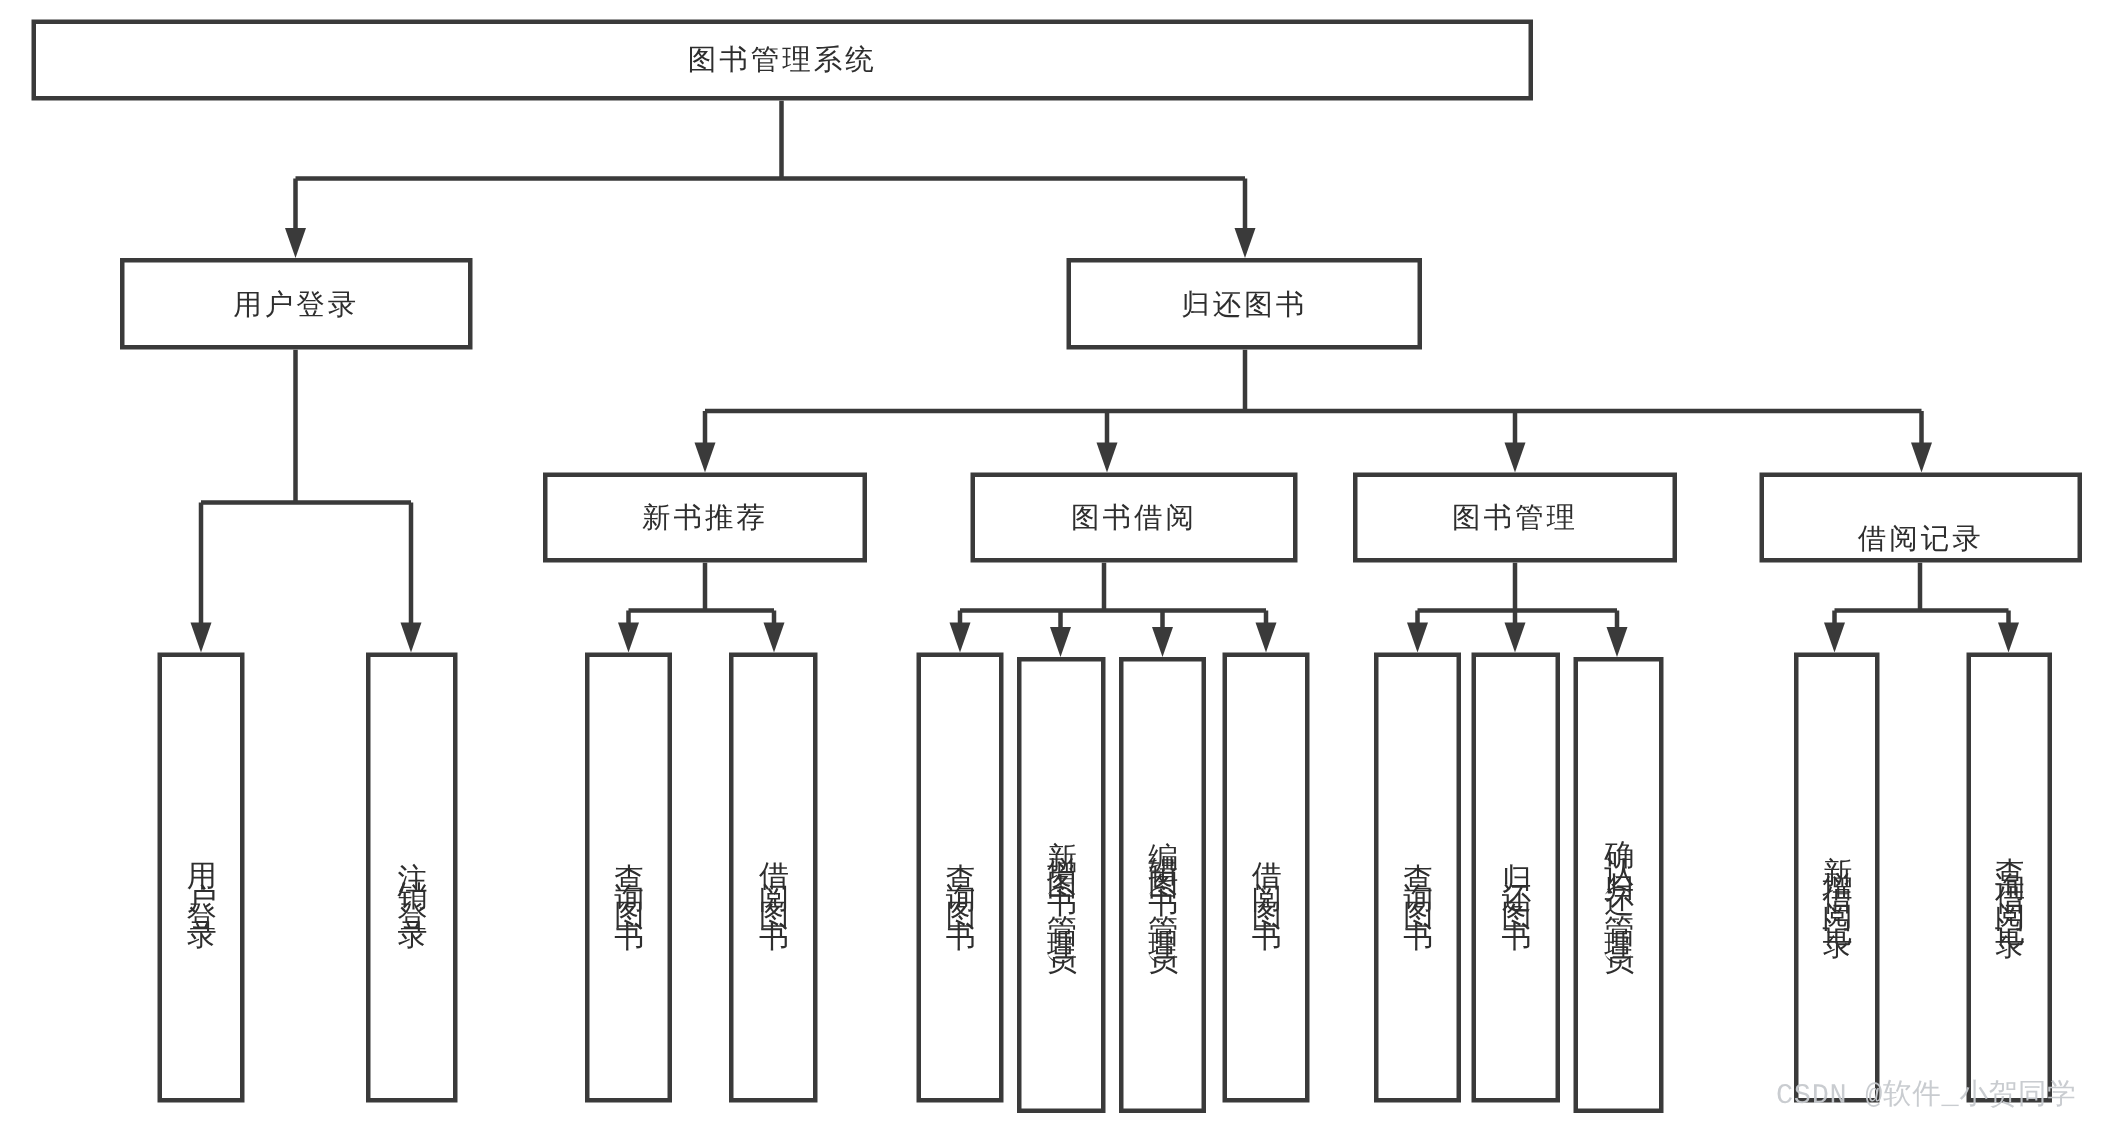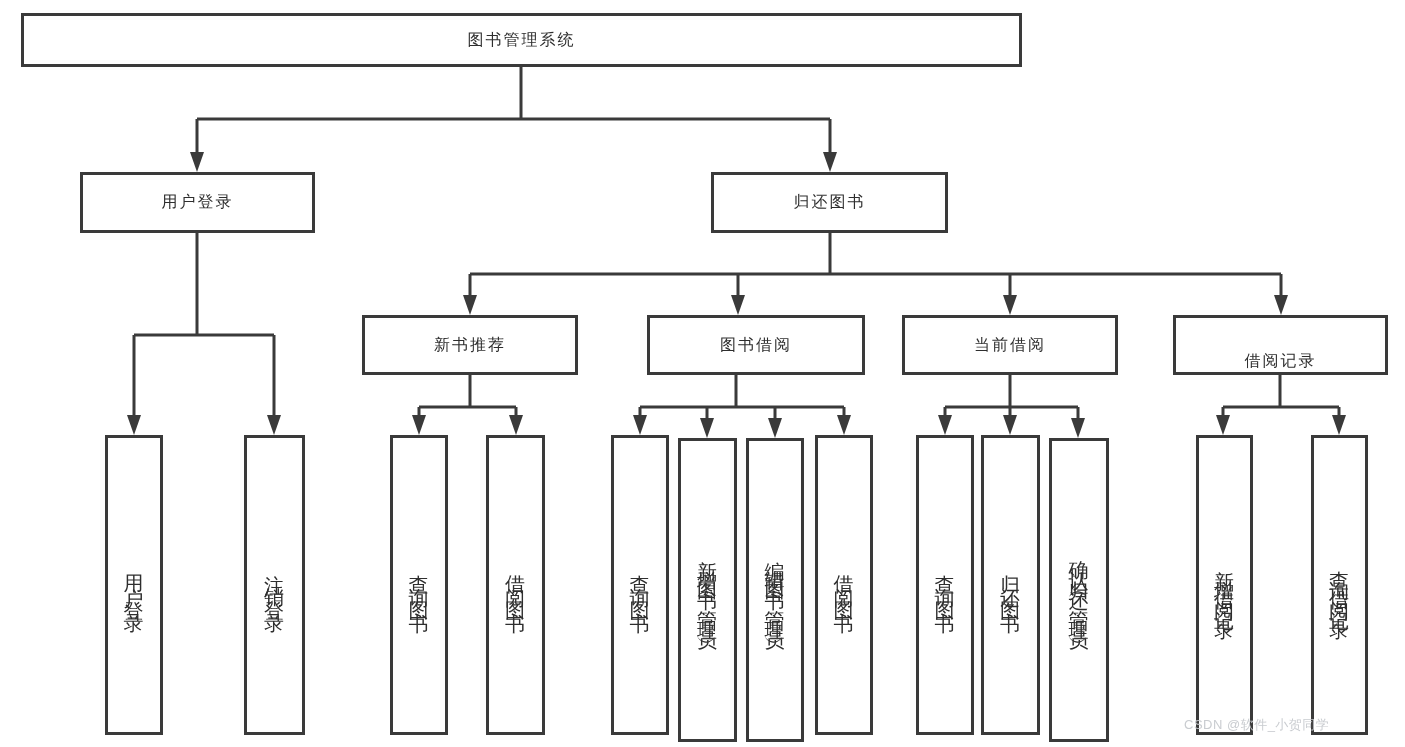--- a/index.html
+++ b/index.html
@@ -17,43 +17,44 @@
   #connectors{position:absolute;left:0;top:0;}
   .node{
     position:absolute;
     box-sizing:border-box;
     background:#ffffff;
     border:3px solid var(--line);
     display:flex;align-items:center;justify-content:center;
     color:var(--text);
   }
   .hnode{
-    font-size:16px;
+    font-size:19px;
     letter-spacing:2px;
     white-space:nowrap;
   }
   .leaf .vtext{
     writing-mode:vertical-rl;
     text-orientation:mixed;
     font-size:20px;
     line-height:1;
     white-space:nowrap;
     color:var(--text);
   }
   .ls4 .vtext{letter-spacing:13px;}
   .ls6 .vtext{letter-spacing:10px;}
   .ls9 .vtext{letter-spacing:10px;}
   .watermark{
     position:absolute;
     left:1184px;top:716px;
-    font-size:13px;
+    font-size:19px;
     color:rgba(198,201,206,0.95);
     letter-spacing:0.5px;
     white-space:nowrap;
     z-index:5;
+    font-family:Liberation Mono, monospace;
   }
 </style>
 </head>
 <body>
 
 <div id="stage">
 
   <svg id="connectors" width="1405" height="747" viewBox="0 0 1405 747">
     <g stroke="#3a3a3a" stroke-width="3" fill="none">
       <path d="M521 67 V119 M197 119 H830 M197 119 V155 M830 119 V155"></path>
@@ -98,21 +99,21 @@
     <span>归还图书</span>
   </div>
 
   <div class="node hnode" style="left:362px;top:315px;width:216px;height:60px;text-align:right;">
     <span>新书推荐</span>
   </div>
   <div class="node hnode" style="left:627px;top:315px;width:218px;height:60px;margin-left:20px;">
     <span>图书借阅</span>
   </div>
   <div class="node hnode" style="left:902px;top:315px;width:216px;height:60px;">
-    <span>当前借阅</span>
+    <span>图书管理</span>
   </div>
   <div class="node hnode" style="left:1173px;top:315px;width:215px;height:60px;align-items:flex-end;">
     <span>借阅记录</span>
   </div>
 
   <div class="node leaf ls4" style="left:105px;top:435px;width:58px;height:300px;">
     <span class="vtext">用户登录</span>
   </div>
   <div class="node leaf ls4" style="left:244px;top:435px;width:61px;height:300px;">
     <span class="vtext">注销登录</span>

